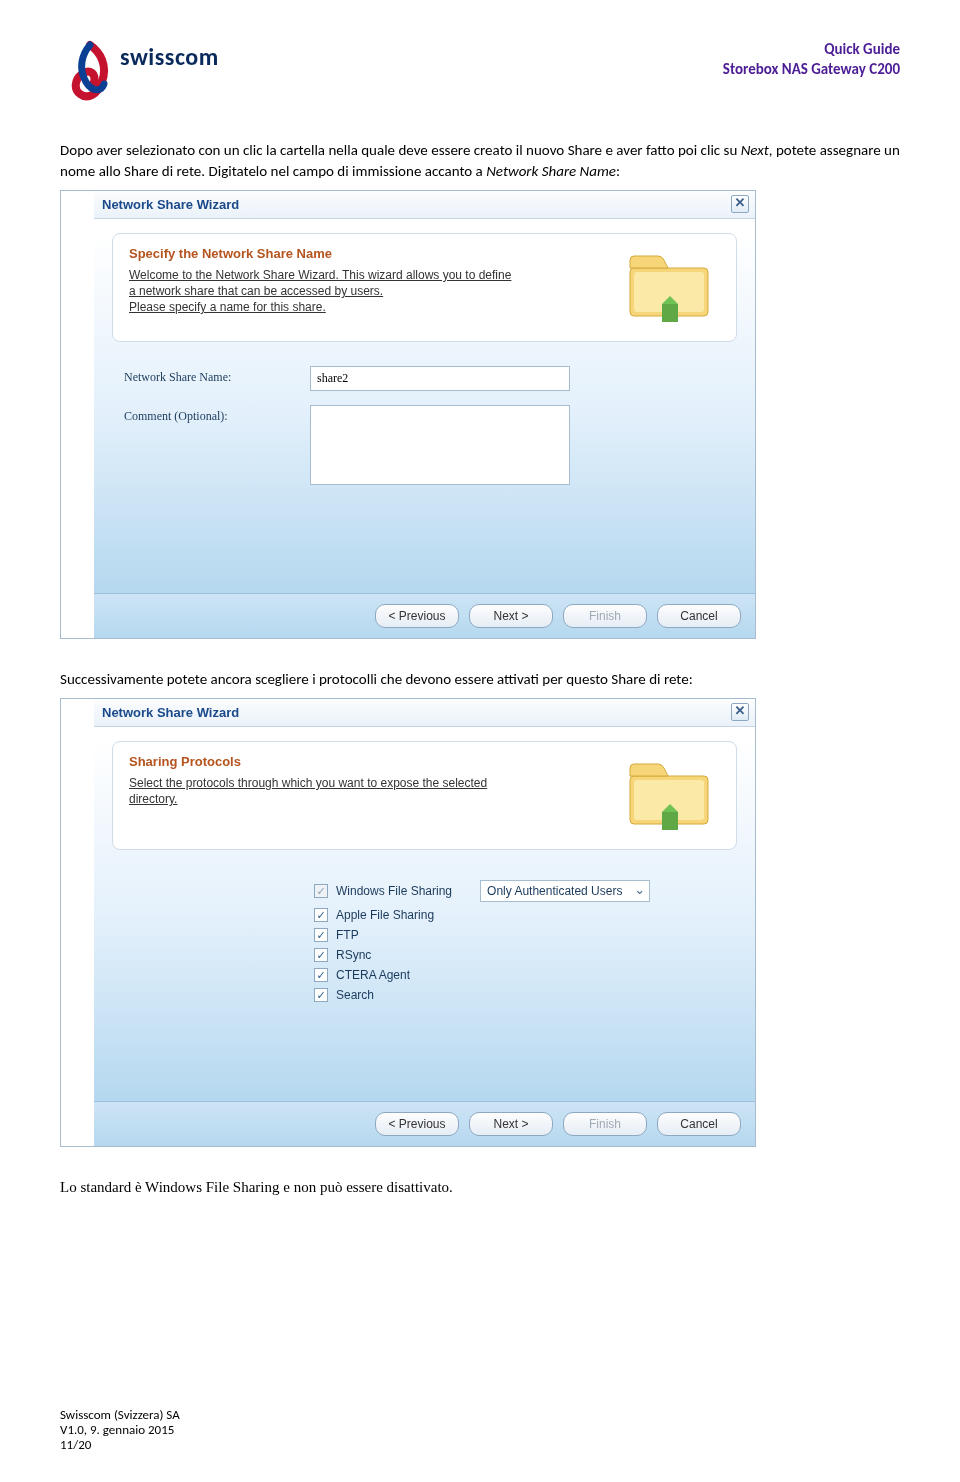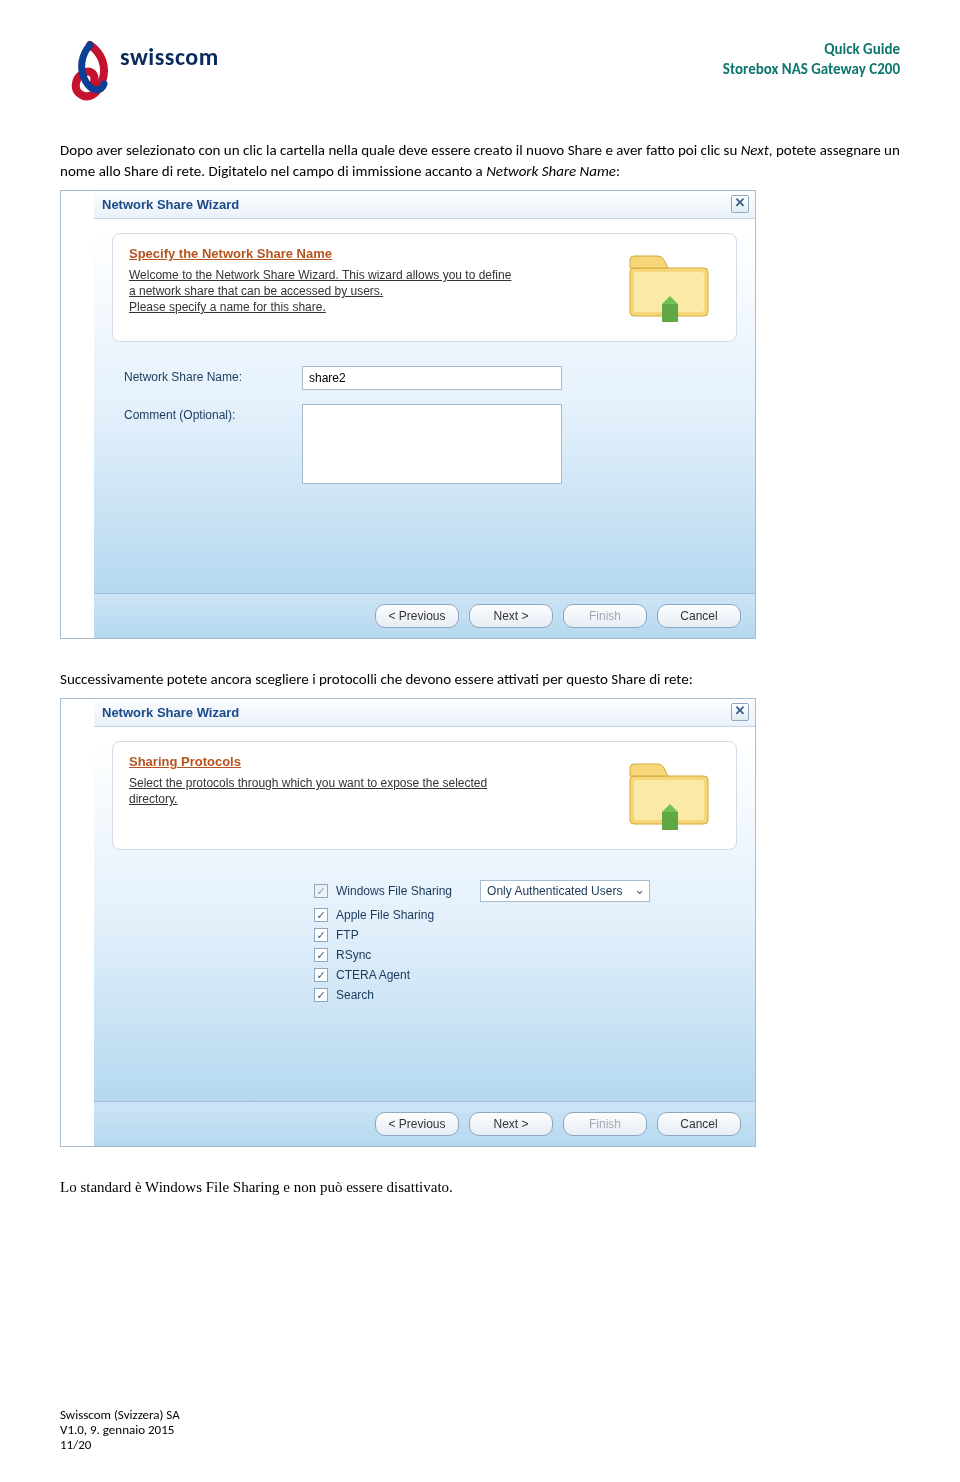--- a/index.html
+++ b/index.html
@@ -9,21 +9,21 @@
     width: 960px;
     margin: 0 auto;
     padding: 40px 60px 40px 60px;
     position: relative;
     min-height: 1482px;
   }
   .header-row { display: flex; justify-content: space-between; align-items: flex-start; margin-bottom: 30px; }
   .logo { display: flex; flex-direction: row; align-items: flex-start; }
   .logo-icon { width: 60px; height: 70px; position: relative; }
   .logo-text { font-size: 24px; font-weight: bold; color: #0a2a5c; letter-spacing: 0.5px; margin-top: 2px; }
-  .doc-title { text-align: right; font-weight: bold; font-size: 15px; color: #0f766e; line-height: 1.3; }
+  .doc-title { text-align: right; font-weight: bold; font-size: 15px; color: #4c1d95; line-height: 1.3; }
   .body-text { font-size: 15px; color: #000; line-height: 1.4; margin-bottom: 6px; }
   .body-text em { font-style: italic; }
   .dialog {
     width: 696px;
     margin: 8px 0 30px 0;
     border: 1px solid #a8bcd0;
     background: #fff;
     font-family: Tahoma, Arial, sans-serif;
     font-size: 12px;
     padding-left: 33px;
@@ -54,25 +54,25 @@
   }
   .dialog-head {
     background: #fff;
     margin: 14px 18px 0 18px;
     padding: 12px 16px;
     border-radius: 8px;
     border: 1px solid #d0dce8;
     display: flex; justify-content: space-between; align-items: flex-start;
   }
   .dialog-head-left { flex: 1; }
-  .dialog-head-title { color: #b5541e; font-weight: bold; font-size: 13px; margin-bottom: 6px; text-decoration: underline; }
+  .dialog-head-title { color: #b5541e; font-weight: bold; font-size: 13px; margin-bottom: 6px; }
   .dialog-head-text { color: #333; font-size: 12px; line-height: 1.35; text-decoration: underline; }
   .folder-icon { width: 100px; flex-shrink: 0; margin-left: 12px; }
   .form-area { padding: 24px 30px 0 30px; display: flex; flex-direction: column; gap: 14px; }
-  .form-row { display: flex; align-items: flex-start; gap: 18px; }
+  .form-row { display: flex; align-items: flex-start; gap: 26px; font-family: Liberation Serif, serif; }
   .form-label { width: 160px; color: #1a3a5c; font-size: 12px; padding-top: 4px; }
   .form-input {
     width: 260px; padding: 4px 6px;
     border: 1px solid #a8bcd0; background: #fff;
     font-size: 12px; font-family: inherit;
   }
   .form-textarea { width: 260px; height: 80px; border: 1px solid #a8bcd0; background: #fff; resize: none; font-size: 12px; font-family: inherit; padding: 4px 6px; }
   .protocols { padding: 30px 0 0 220px; }
   .proto-row { display: flex; align-items: center; gap: 8px; margin-bottom: 6px; color: #1a3a5c; font-size: 12px; }
   .proto-cb { width: 14px; height: 14px; border: 1px solid #8fa8c2; background: #fff; display: inline-flex; align-items: center; justify-content: center; font-size: 11px; color: #2a5a8a; }

